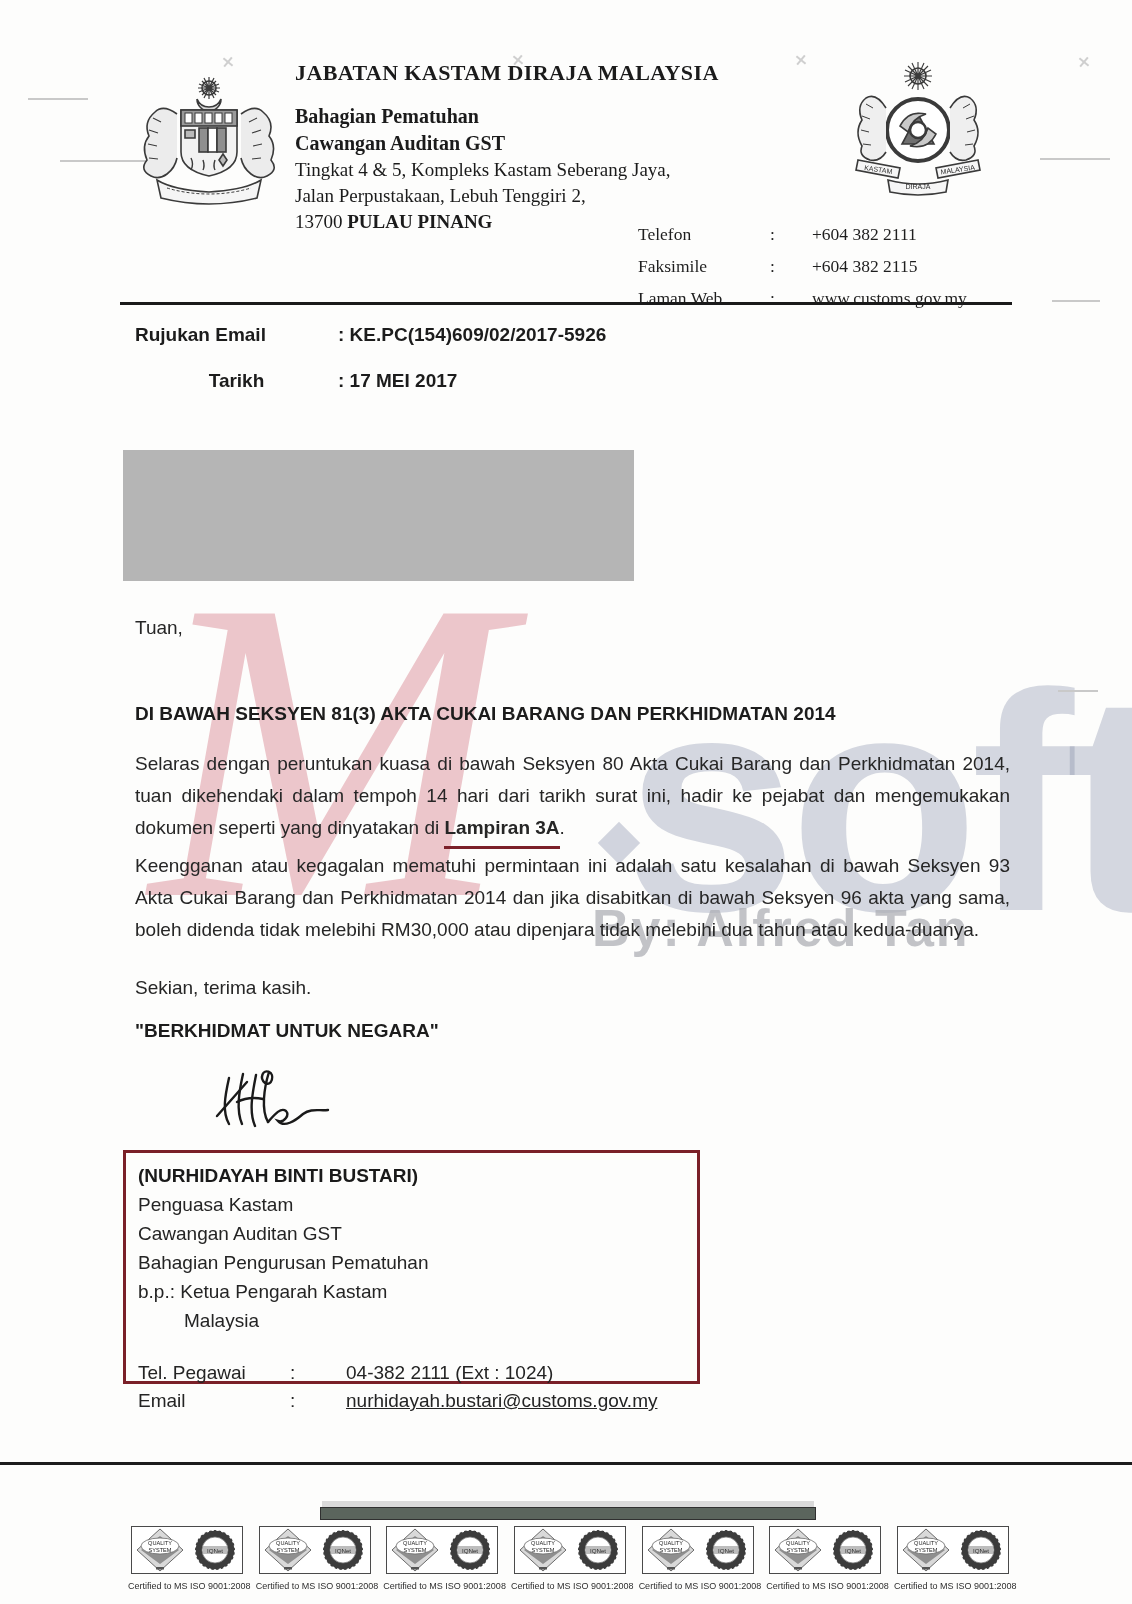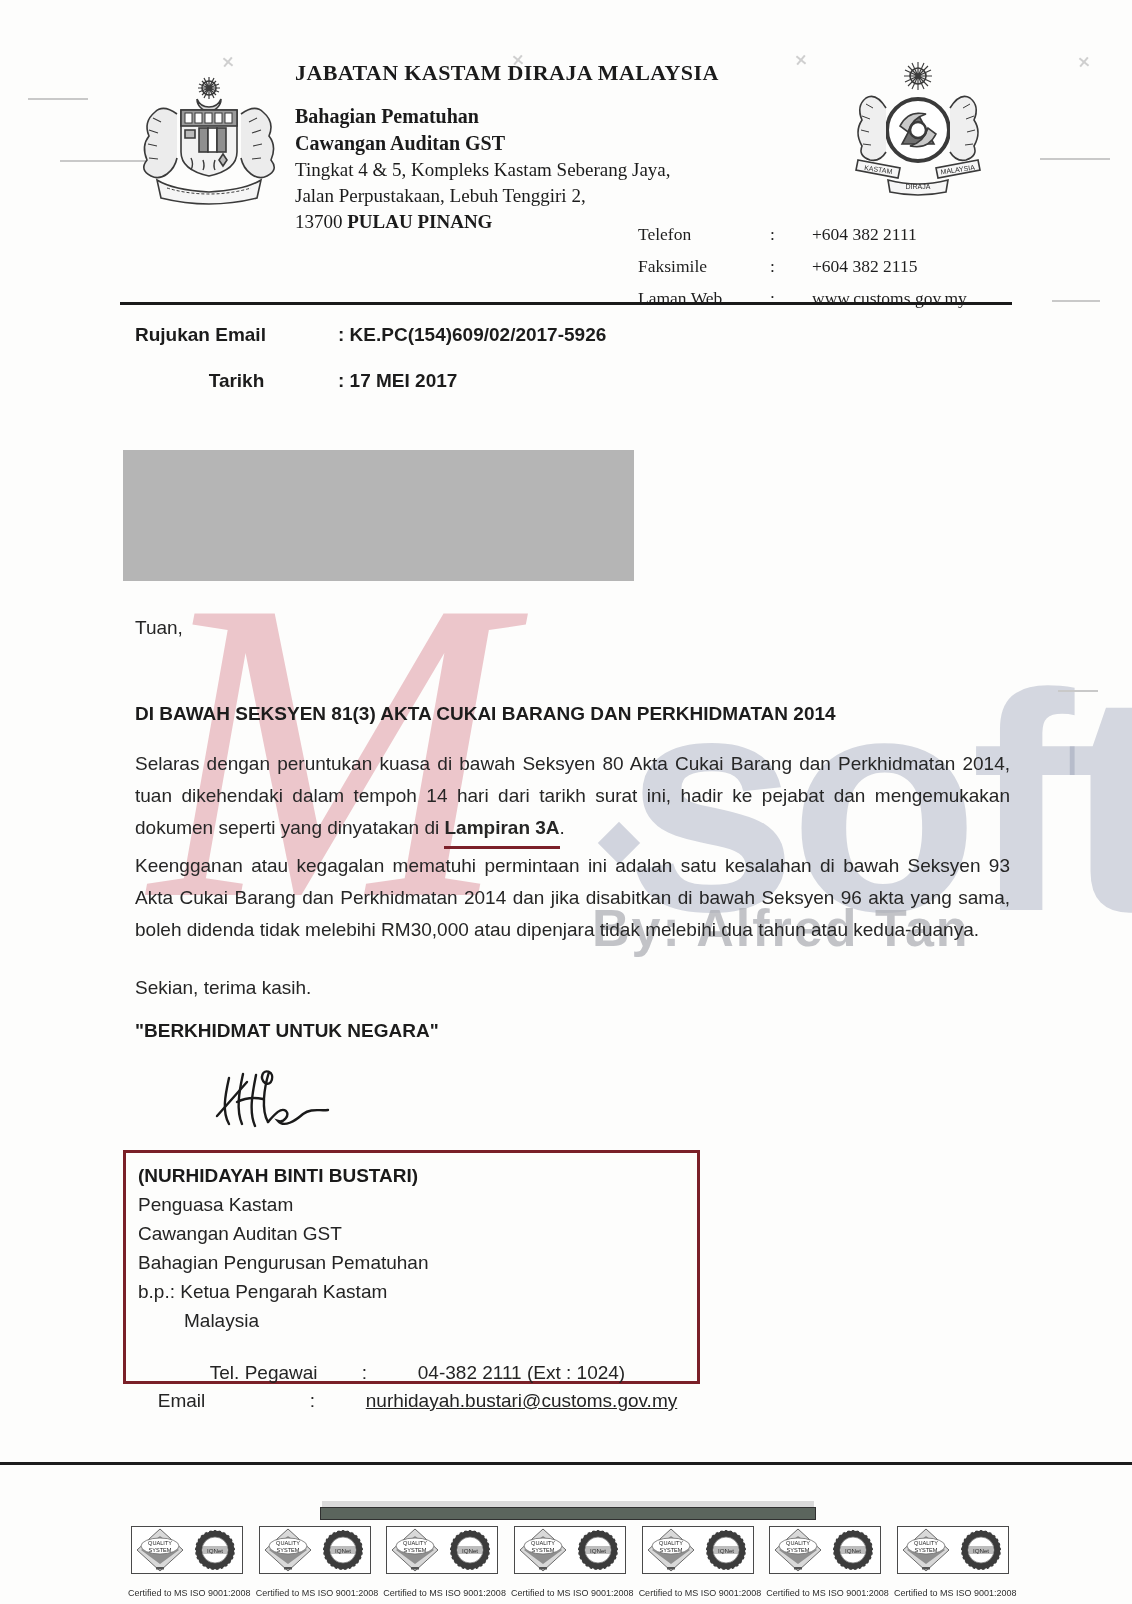--- a/index.html
+++ b/index.html
@@ -39,35 +39,35 @@
   .lampiran { font-weight:bold; border-bottom:3px solid #7b2029; padding-bottom:8px; }
   .motto { font-weight:bold; color:#1c1c1c; }
 
   
   .sig { left:213px; top:1062px; z-index:2; }
   .sign-box { left:123px; top:1150px; width:577px; height:234px;
     border:3px solid #7a2028; z-index:2; padding:8px 0 0 12px; font-size:19px; color:#242424; }
   .sign-box .line { line-height:29px; }
   .sign-box .name { font-weight:bold; color:#1a1a1a; }
   .sign-box .indent { padding-left:46px; }
-  .sign-box .crow { display:flex; line-height:28px;justify-content:center; }
+  .sign-box .crow { display:flex; line-height:28px; }
   .sign-box .crow .lbl { width:152px; }
   .sign-box .crow .col { width:56px; }
   .sign-box .tel { margin-top:24px; }
   .sign-box .email-val { text-decoration:underline; }
 
   
   .rule2 { left:0; top:1462px; width:1132px; height:3px; background:#1c1c1c; z-index:2; }
   .slogan { left:0; top:1472px; width:1132px; text-align:center;
     font-size:21px; font-weight:bold; letter-spacing:.5px; color:#1c1c1c; z-index:2; }
   .bar-light { left:322px; top:1501px; width:492px; height:6px; background:#dadada; z-index:2; }
   .bar-dark  { left:320px; top:1507px; width:496px; height:13px; background:#5b655d; border:1px solid #303030; z-index:2; }
   .badges { left:128px; top:1526px; width:884px; display:flex; justify-content:space-between; z-index:2; }
   .badge { width:118px; text-align:center; }
-  .badge-caption { font-size:9px; color:#2e2e2e; margin-top:10px; white-space:nowrap;text-align:right; }
+  .badge-caption { font-size:9px; color:#2e2e2e; margin-top:3px; white-space:nowrap;text-align:right; }
 
   
   .wm { z-index:1; pointer-events:none; }
   .wm-m { left:150px; top:535px; font-family:"Liberation Serif", serif; font-style:italic;
     font-size:430px; line-height:1; color:rgba(199,72,90,0.30); }
   .wm-soft { left:625px; top:648px; font-weight:bold; font-size:310px; line-height:1;
     letter-spacing:-8px; color:rgba(108,118,152,0.28); }
   .wm-dot { left:604px; top:828px; width:30px; height:30px; transform:rotate(45deg);
     background:rgba(108,118,152,0.30); }
   .wm-by { left:592px; top:898px; font-weight:bold; font-size:52px; letter-spacing:2px;

